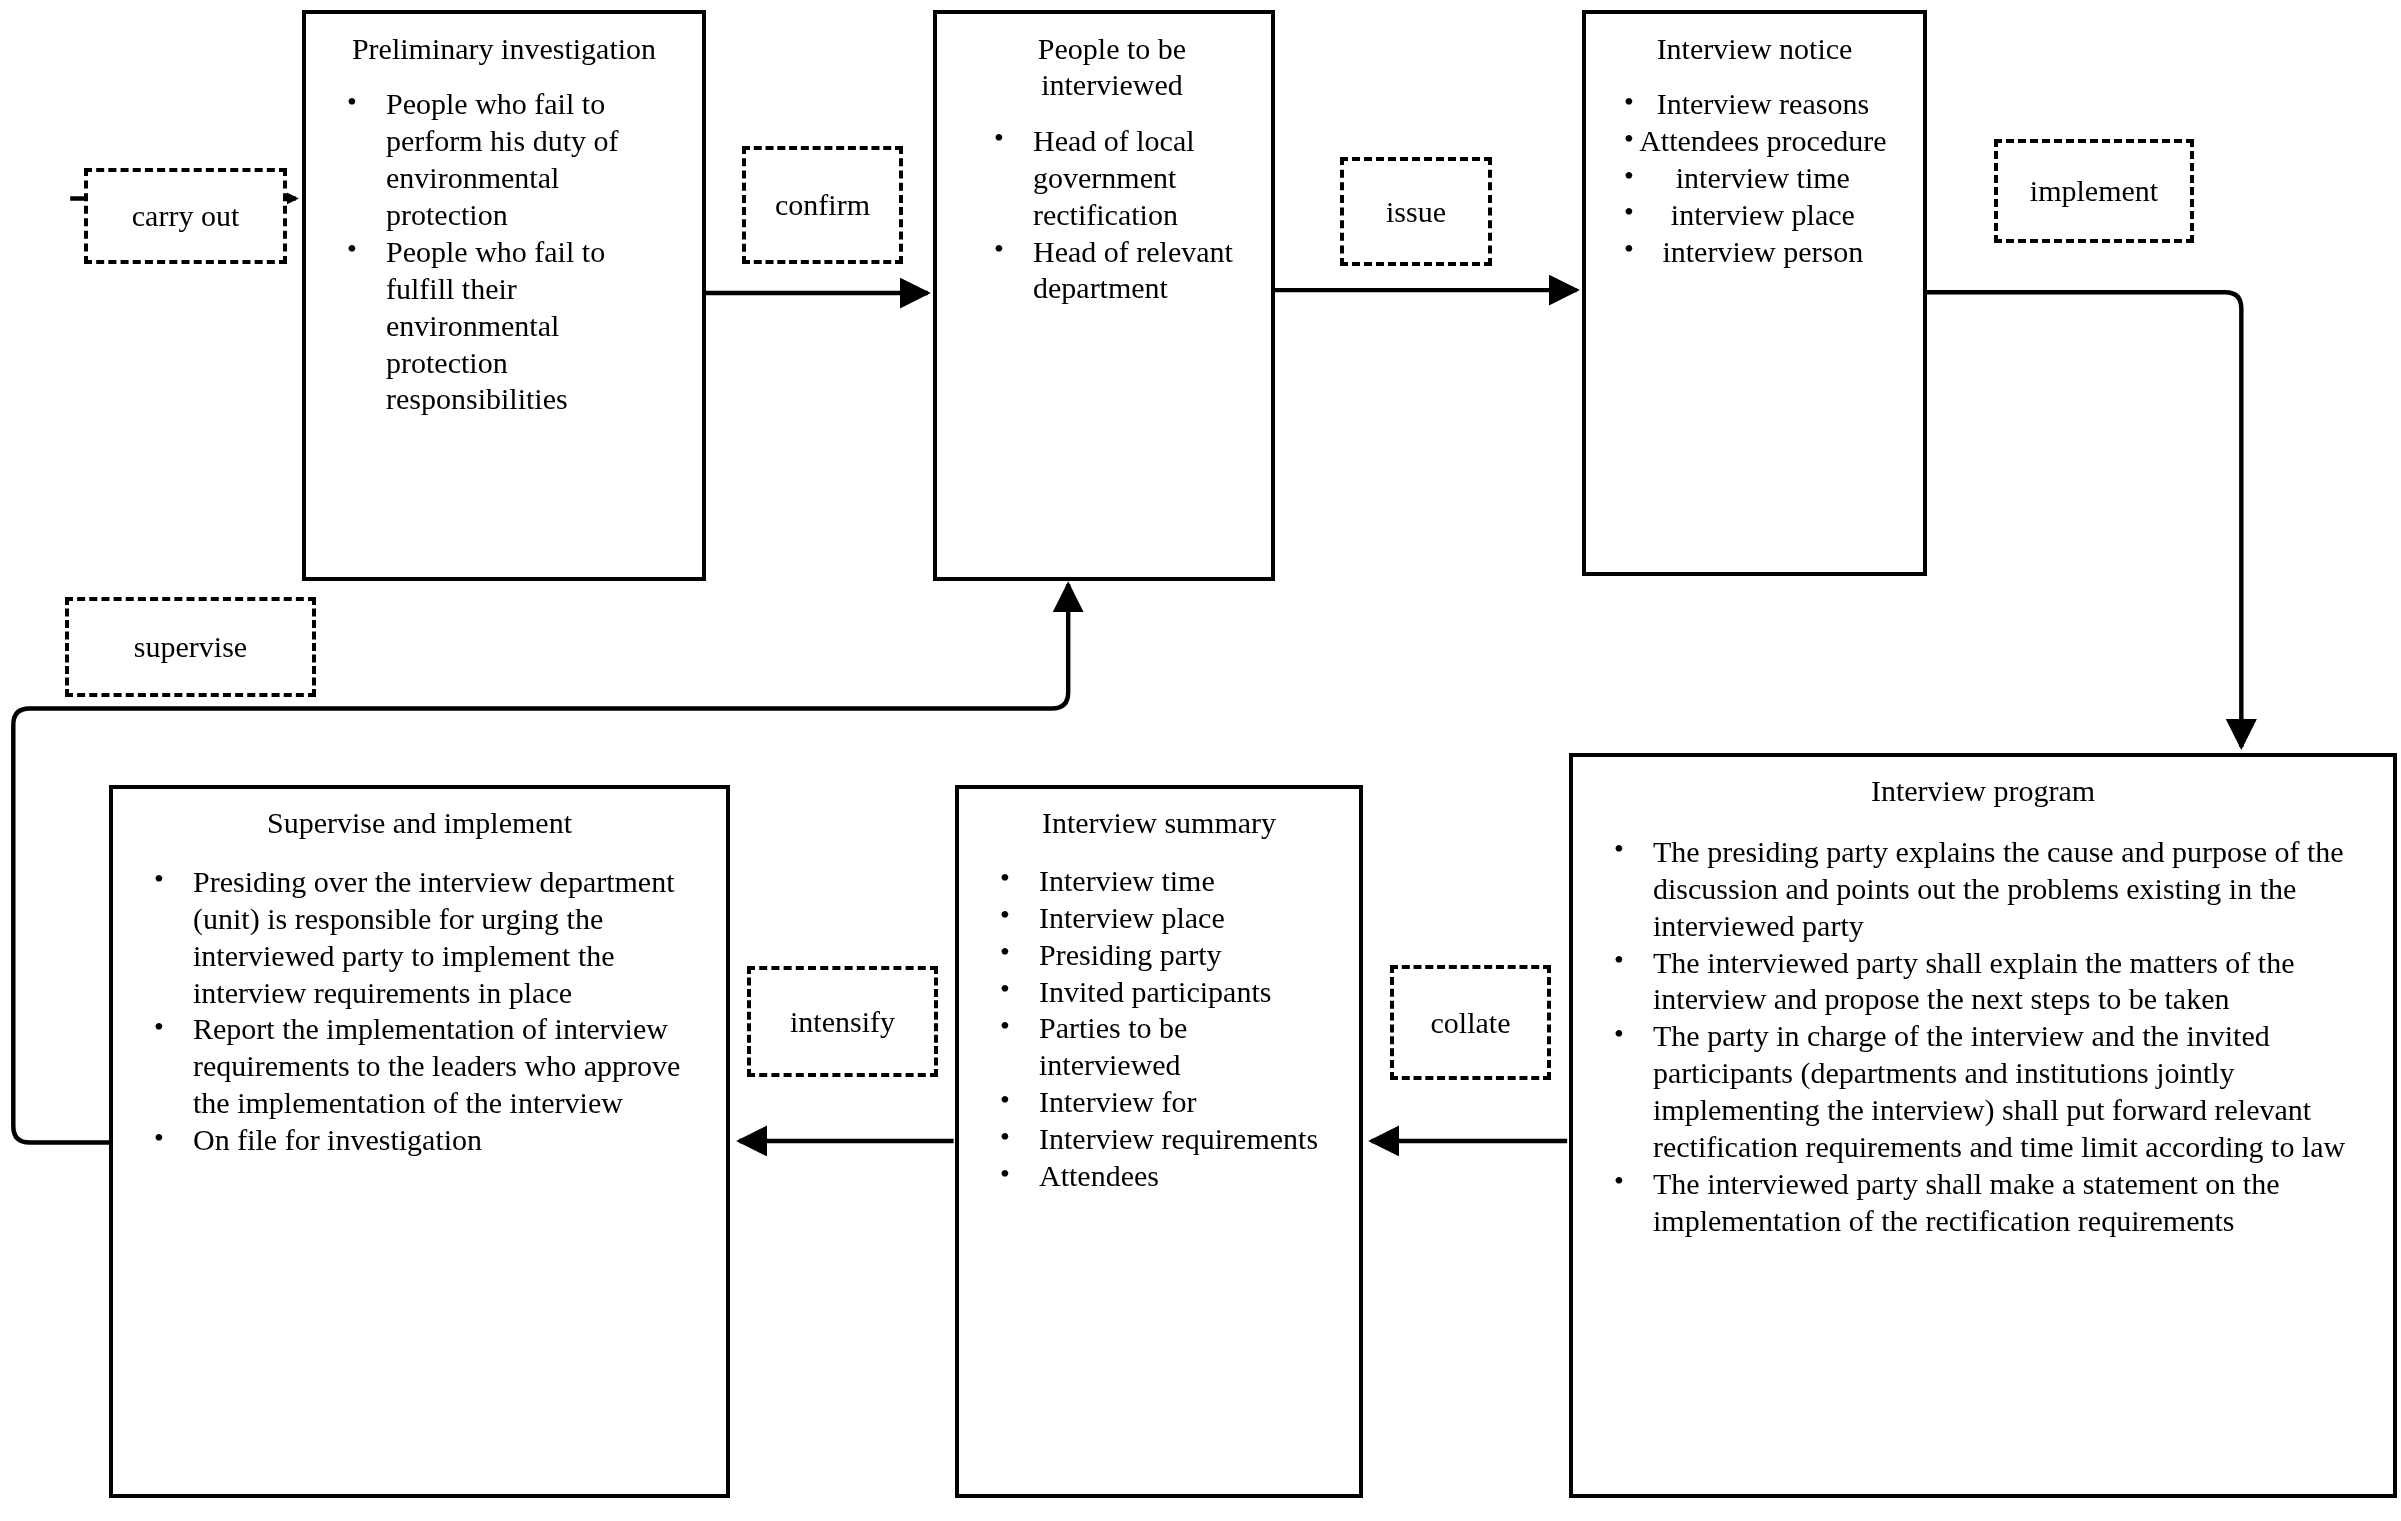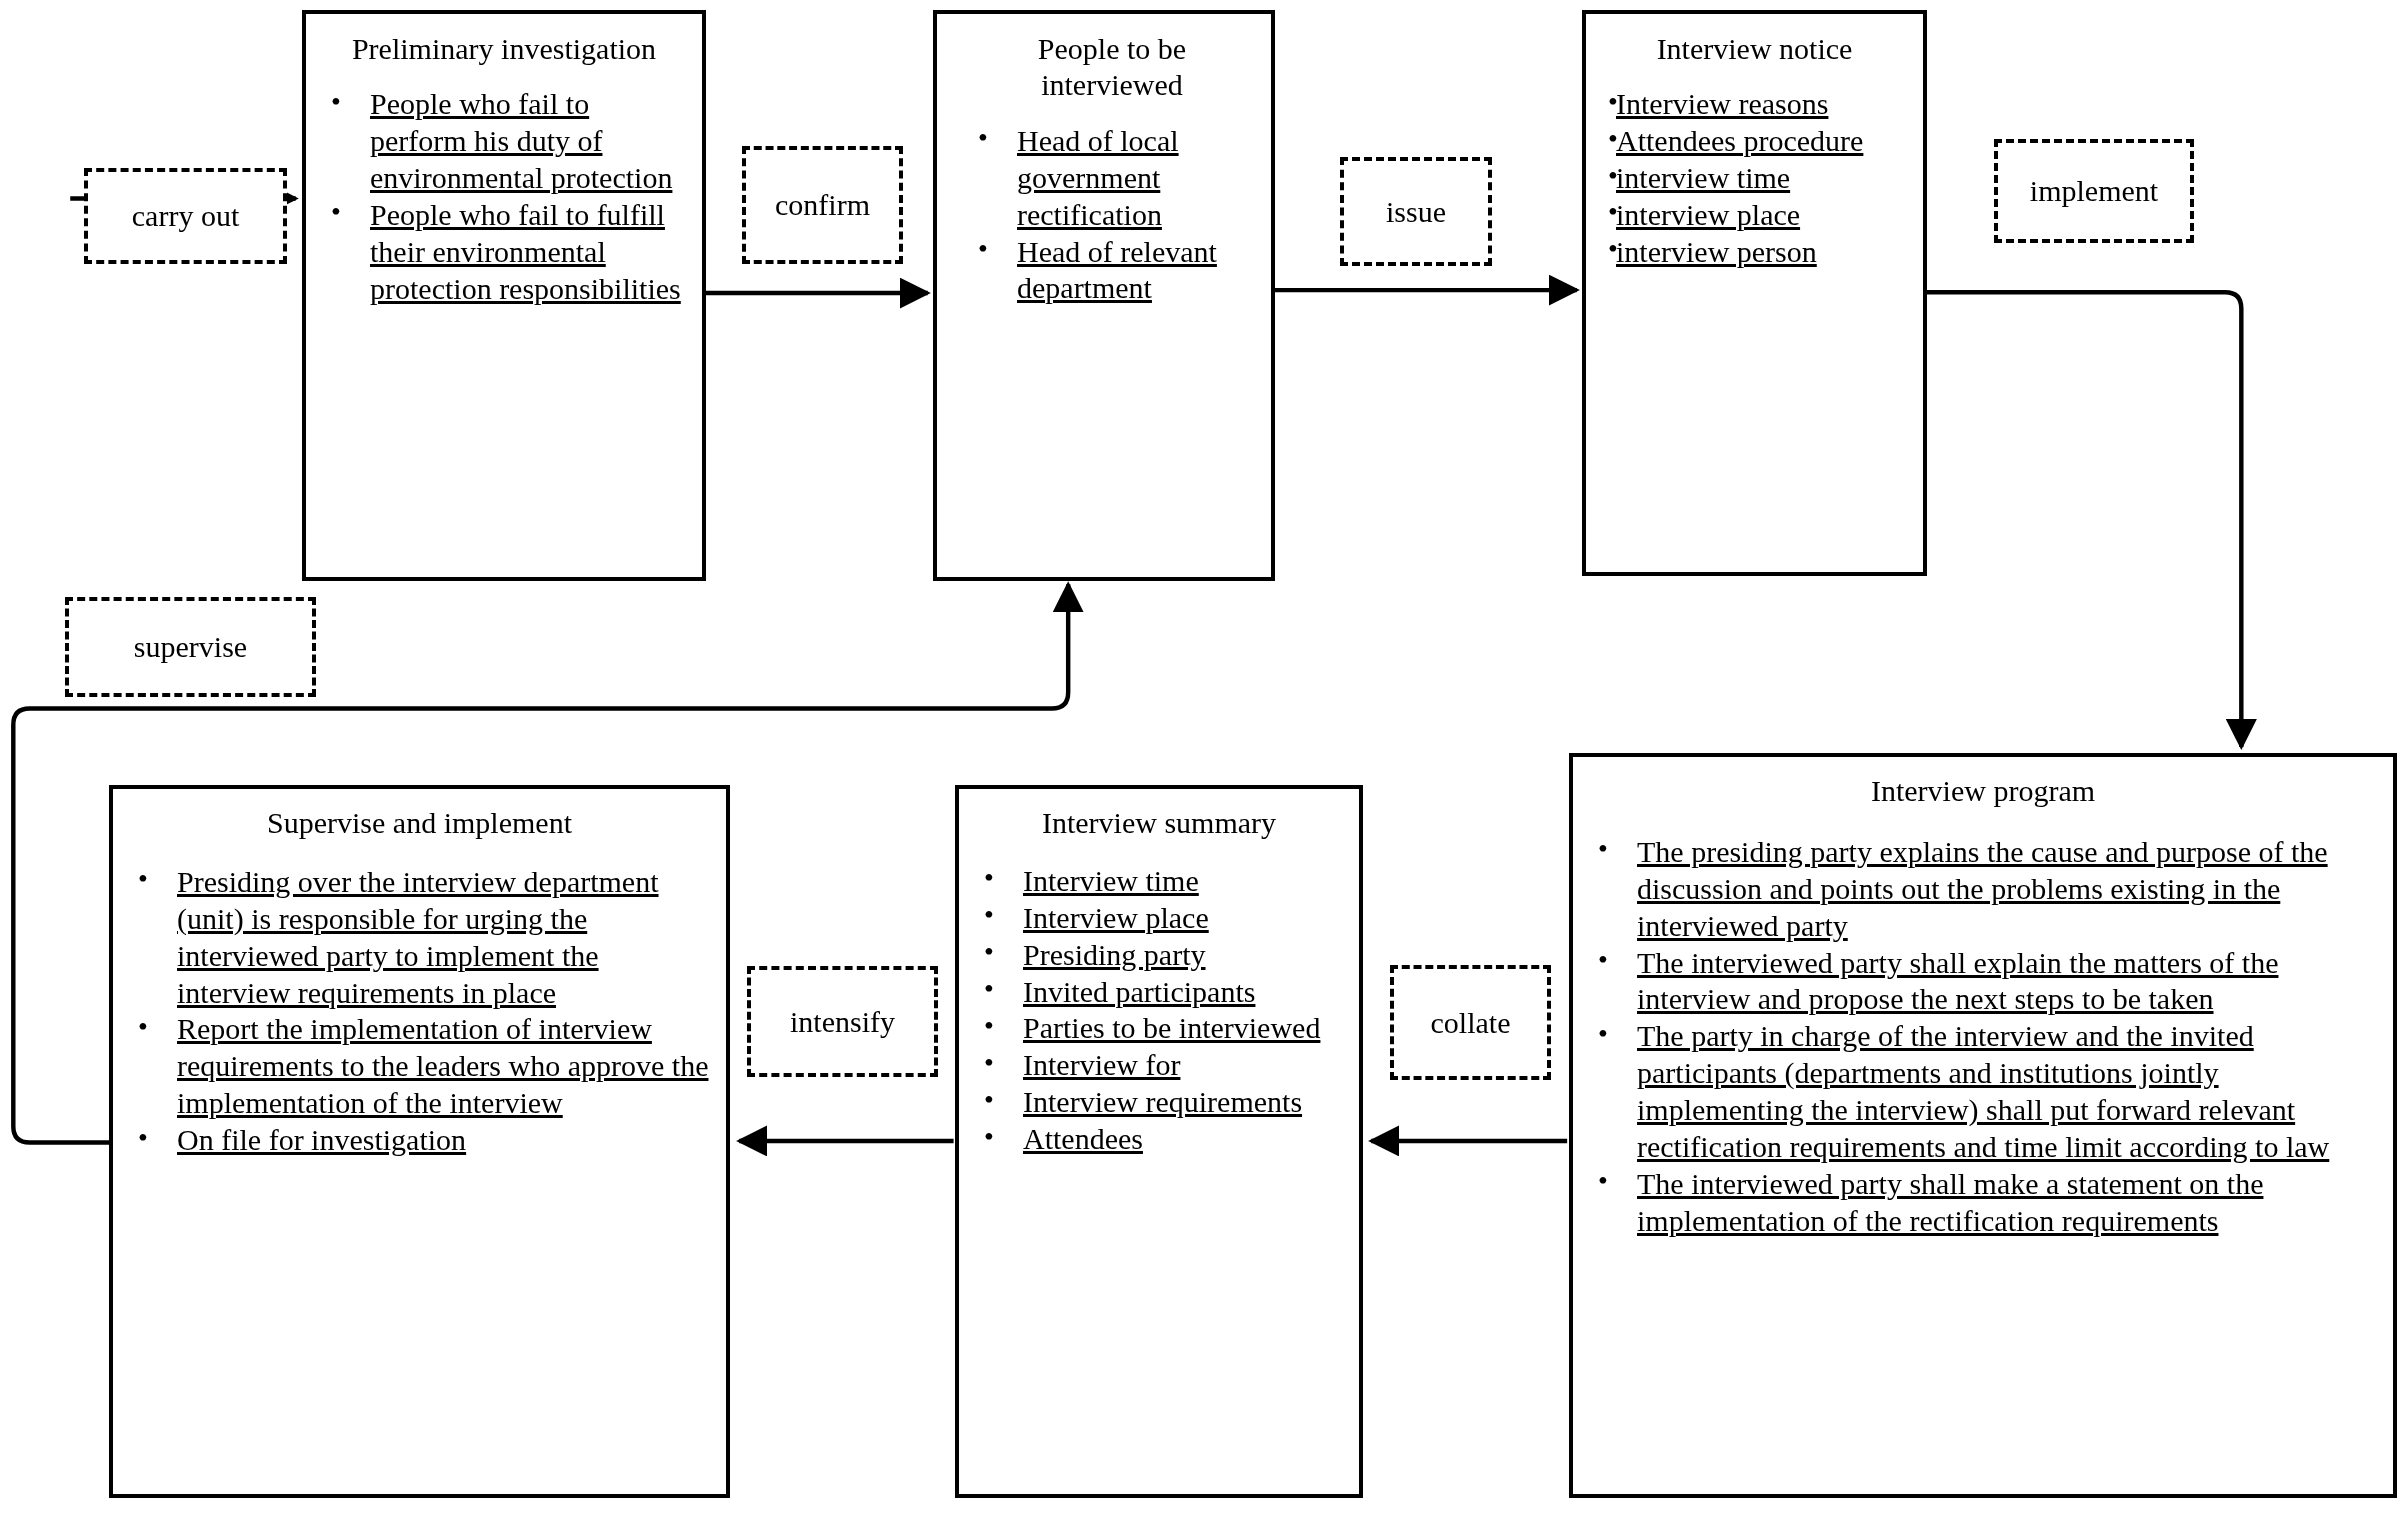--- a/index.html
+++ b/index.html
@@ -30,23 +30,22 @@
     display:block;
     text-align:center;
     font-weight:normal;
     font-size:30px;
     line-height:1.22;
     margin-top:16.3px;
     padding:0 13.3px;
   }
   .node ul{
     list-style:none;
-    margin:0;
+    margin:16px;
     padding:0;
-    text-decoration:underline;
   }
   .node ul.items{
     margin-top:19px;
   }
   .node ul.items li{
     position:relative;
     font-size:30px;
     line-height:1.23;
     padding-left:64px;
     margin:0 13.3px 0 0;
@@ -54,20 +53,21 @@
   .node ul.items li::before{
     content:"\2022";
     position:absolute;
     left:25px;
     top:-1.5px;
     font-size:28px;
     line-height:1.23;
   }
   .node.tight ul.items li{
     padding-left:30px;
+    text-align:center;
   }
   .node.tight ul.items li::before{
     left:22px;
   }
   
   .dashlabel{
     position:absolute;
     border:4.4px dashed #000;
     background:#fff;
     box-sizing:border-box;

